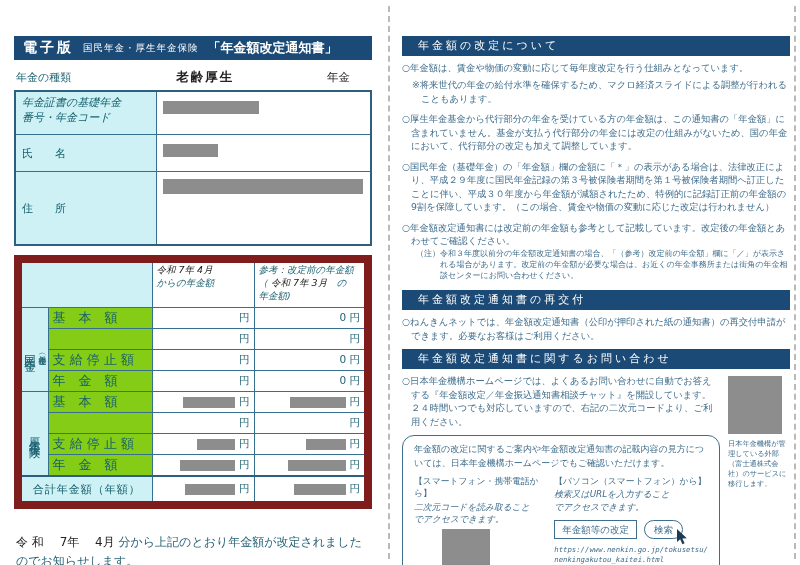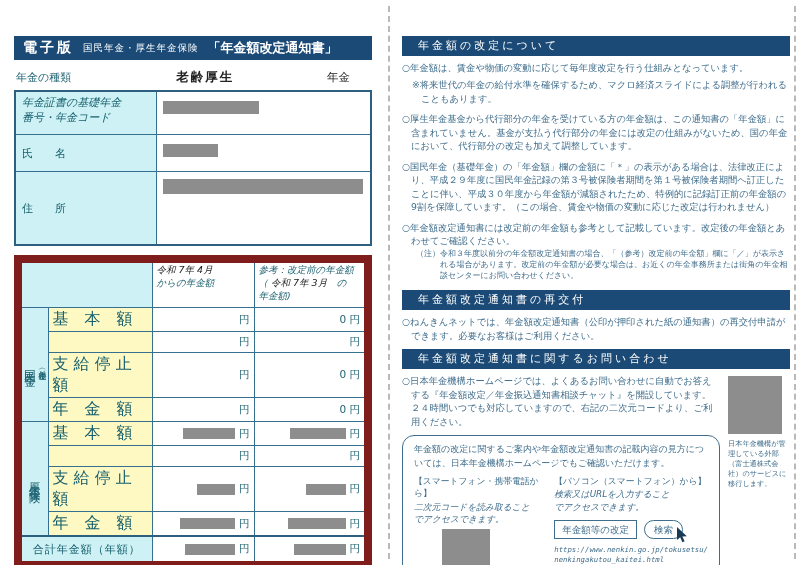--- a/index.html
+++ b/index.html
@@ -30,21 +30,21 @@
   .amount-table{width:100%;border:8px solid #7f1d1d;margin-top:9px;font-size:10.5px;table-layout:fixed;}
   .amount-table td{border:1px solid #35718e;padding:1px 4px;}
   .corner{background:#cdf1f4;}
   .colhead{font-size:9.5px;vertical-align:top;padding:4px 6px;line-height:1.35;}
   .black{color:#222;}
   .group-cell{background:#cdf1f4;text-align:center;vertical-align:middle;padding:2px;}
   .vtext{writing-mode:vertical-rl;text-orientation:upright;line-height:1.05;}
   .gname{font-size:11.5px;letter-spacing:2px;}
   .gsub{font-size:8px;}
   .gwrap{display:flex;justify-content:center;gap:1px;}
-  .rlabel{background:#fef9c3;font-size:16px;height:18px;color:#17606e;}
+  .rlabel{background:#84cc16;font-size:13px;height:18px;color:#17606e;}
   .val{background:#fff;text-align:right;height:18px;white-space:nowrap;}
   .val .bar{height:11px;margin-right:4px;}
   .total-row td{border-top:2px solid #2c607e;height:22px;}
   .total-label{background:#cdf1f4;text-align:center;font-size:11px;letter-spacing:1px;color:#17606e;}
 
   .notice{margin:24px 2px 0 2px;font-size:12px;line-height:1.55;color:#2a6478;}
 
   
   .right-page{position:absolute;left:402px;top:36px;width:388px;color:#3f6d8c;}
   .secbar{background:#1a4a75;color:#fff;font-size:11px;letter-spacing:3px;padding:2px 0 3px 16px;margin:0 0 5px 0;}
@@ -58,21 +58,21 @@
   .qr{background:#8d8d8d;}
   .qr-big{width:54px;height:58px;}
   .qr-small{width:48px;height:58px;margin:4px auto 0 28px;}
   .qr-caption{font-size:7.2px;line-height:1.4;margin-top:5px;}
 
   .round-box{border:1.5px solid #3f6d8c;border-radius:12px;padding:7px 11px;margin-top:1px;}
   .box-intro{font-size:9px;line-height:1.5;margin:0 0 5px 0;}
   .box-cols{display:flex;gap:8px;}
   .box-col{font-size:8.8px;line-height:1.4;flex:1;}
   .box-col-title{margin-bottom:1px;}
-  .search-row{display:flex;gap:7px;margin:7px 0 6px 0;}
+  .search-row{display:flex;align-items:center;gap:7px;margin:7px 0 6px 0;}
   .search-term{border:1px solid #3f6d8c;padding:2px 7px;font-size:9.5px;white-space:nowrap;}
   .search-btn{position:relative;border:1.5px solid #3f6d8c;border-radius:10px;padding:2px 9px;font-size:9.5px;}
   .cursor-icon{position:absolute;right:-9px;bottom:-9px;}
   .url{font-family:"DejaVu Sans Mono","Liberation Mono",monospace;font-size:7.3px;line-height:1.35;}
 </style>
 </head>
 <body>
 
 <div class="sheet">
   <div class="divider"></div>

